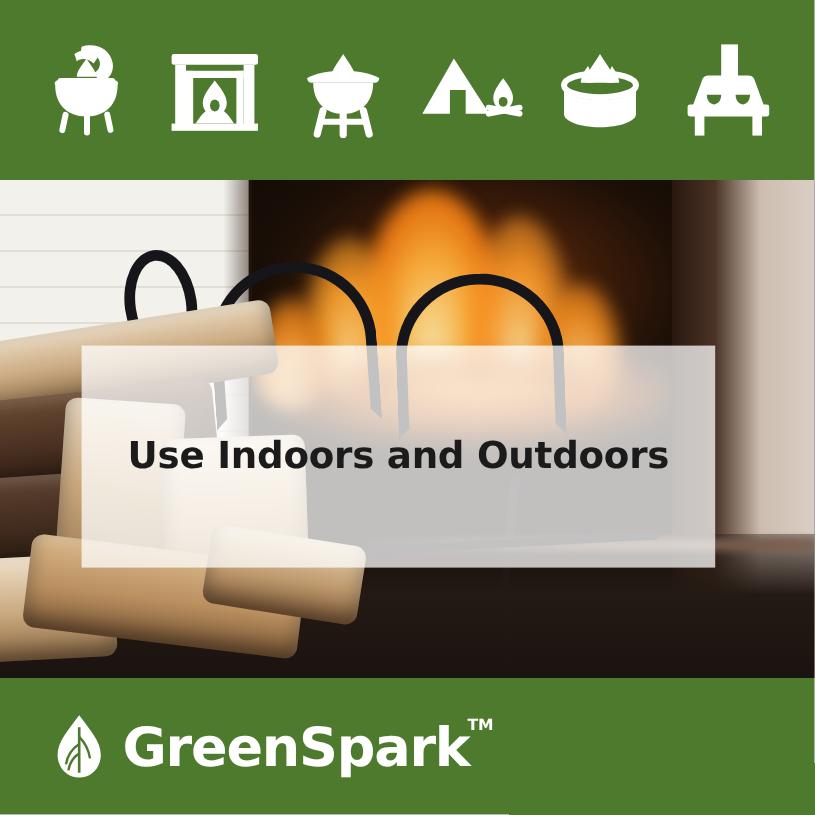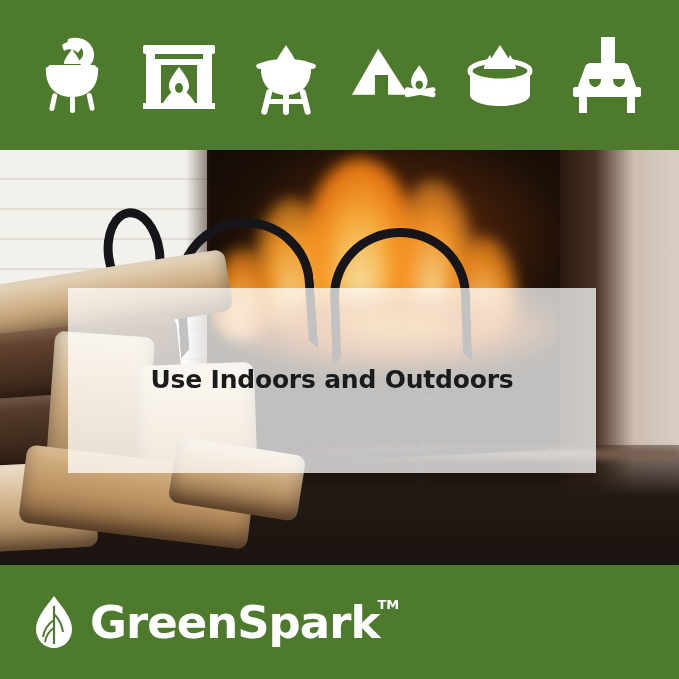--- a/index.html
+++ b/index.html
@@ -180,39 +180,39 @@
     display: flex;
     flex-direction: column;
     align-items: center;
     justify-content: center;
     box-sizing: border-box;
     padding: 6px 10px;
   }
   .headline-line {
     color: #1b1b1b;
     font-family: "DejaVu Sans", sans-serif;
-    font-size: 25px;
+    font-size: 31px;
     font-weight: bold;
     line-height: 1.47;
     letter-spacing: -0.2px;
     text-align: right;
     white-space: nowrap;
   }
 
   
   .brand-band {
     position: absolute;
     left: 0;
     top: 565px;
     width: 679px;
     height: 114px;
     background: #4e7a2e;
     display: flex;
     align-items: center;
-    padding-left: 32px;
+    padding-left: 44px;
     box-sizing: border-box;
   }
   .brand-logo { display: flex; align-items: center; }
   .brand-mark { width: 44px; height: 56px; margin-right: 14px; }
   .brand-mark svg { display: block; }
   .brand-wordmark {
     position: relative;
     color: #ffffff;
     font-family: "DejaVu Sans", sans-serif;
     font-size: 45px;

